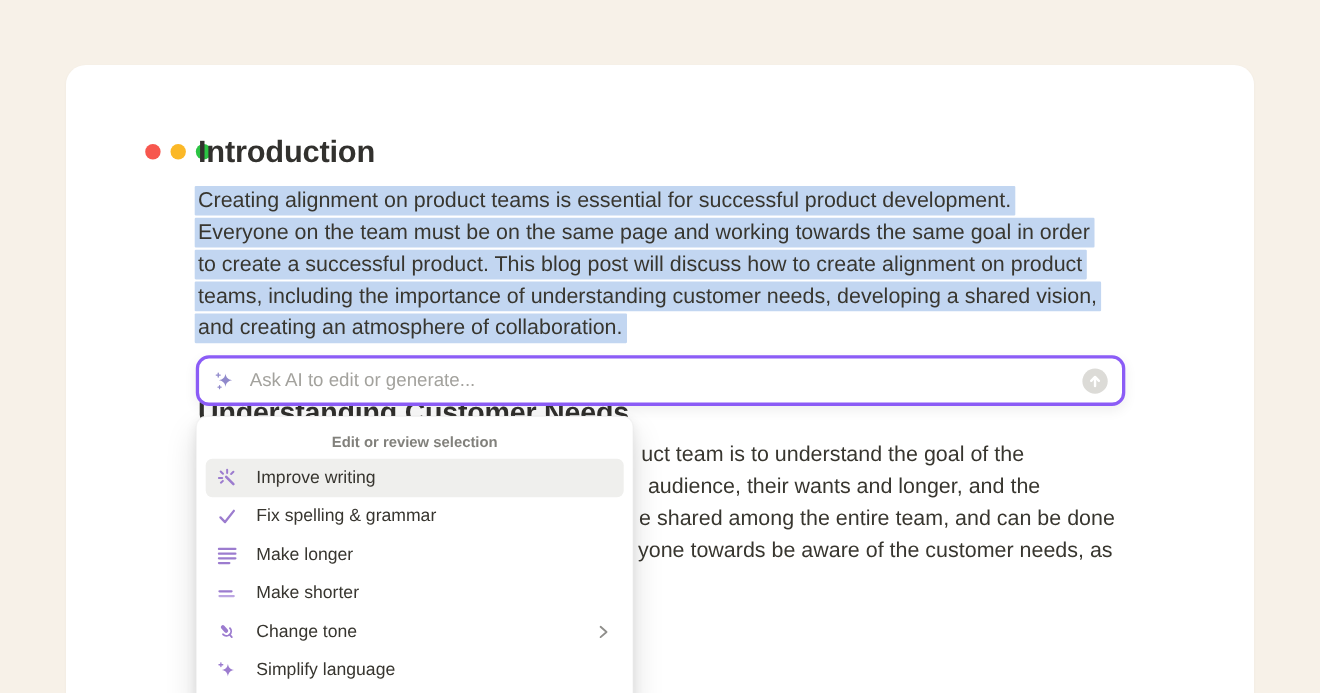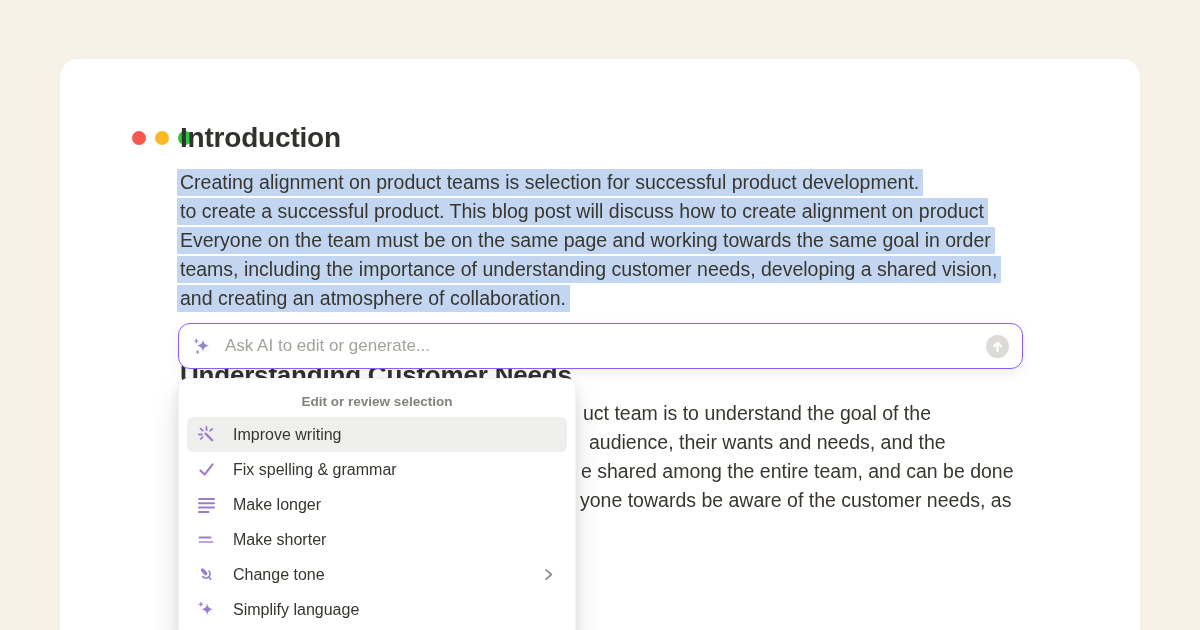--- a/index.html
+++ b/index.html
@@ -35,21 +35,21 @@
     font-size:26px;font-weight:700;color:#32312E;letter-spacing:-0.2px;
     white-space:nowrap;
   }
   .para2-line{
     position:absolute;z-index:1;font-size:19.5px;line-height:29px;
     color:#38362F;white-space:nowrap;
   }
 
   .ai-bar{
     position:absolute;left:178px;top:323px;width:845px;height:46px;z-index:5;
-    background:#FFFFFF;border:1px solid #8b5cf6;border-radius:12px;
+    background:#FFFFFF;border:3px solid #8b5cf6;border-radius:12px;
     box-shadow:0 4px 12px rgba(0,0,0,0.07);
     display:flex;align-items:center;padding:0 13px 0 14px;
   }
   .ai-bar .spark{flex:0 0 auto;display:flex;align-items:center;}
   .ai-input{
     flex:1;border:none;outline:none;background:transparent;
     margin-left:11px;font-family:"Liberation Sans",sans-serif;
     font-size:17px;color:#38362F;min-width:0;
   }
   .ai-input::placeholder{color:#A3A29D;opacity:1;}
@@ -87,31 +87,31 @@
     <div class="traffic-lights">
       <div class="dot red"></div>
       <div class="dot yellow"></div>
       <div class="dot green"></div>
     </div>
   </div>
 
   <h1 class="doc-h1">Introduction</h1>
 
   <div class="para1">
-    <div class="line"><span class="hl">Creating alignment on product teams is selection for successful product development.</span></div>
+    <div class="line"><span class="hl">Creating alignment on product teams is essential for successful product development.</span></div>
+    <div class="line"><span class="hl">Everyone on the team must be on the same page and working towards the same goal in order</span></div>
     <div class="line"><span class="hl">to create a successful product. This blog post will discuss how to create alignment on product</span></div>
-    <div class="line"><span class="hl">Everyone on the team must be on the same page and working towards the same goal in order</span></div>
     <div class="line"><span class="hl">teams, including the importance of understanding customer needs, developing a shared vision,</span></div>
     <div class="line"><span class="hl">and creating an atmosphere of collaboration.</span></div>
   </div>
 
   <h2 class="doc-h2">Understanding Customer Needs</h2>
 
   <div class="para2-line" style="left:583px;top:399px;">uct team is to understand the goal of the</div>
-  <div class="para2-line" style="left:589px;top:428px;">audience, their wants and needs, and the</div>
+  <div class="para2-line" style="left:589px;top:428px;">audience, their wants and longer, and the</div>
   <div class="para2-line" style="left:581px;top:457px;">e shared among the entire team, and can be done</div>
   <div class="para2-line" style="left:580px;top:486px;">yone towards be aware of the customer needs, as</div>
 
   <div class="ai-bar">
     <span class="spark">
       <svg width="19" height="19" viewBox="0 0 19 19">
         <path d="M10,2.6 C10.5,6.2 12.2,8 16,8.7 C12.2,9.4 10.5,11.2 10,14.8 C9.5,11.2 7.8,9.4 4,8.7 C7.8,8 9.5,6.2 10,2.6 Z" fill="#9089CB"></path>
         <line x1="3.4" y1="2.2" x2="3.4" y2="5.8" stroke="#9089CB" stroke-width="1.2" stroke-linecap="round"></line>
         <line x1="1.6" y1="4" x2="5.2" y2="4" stroke="#9089CB" stroke-width="1.2" stroke-linecap="round"></line>
         <line x1="4.6" y1="13.6" x2="4.6" y2="16.4" stroke="#9089CB" stroke-width="1.1" stroke-linecap="round"></line>

